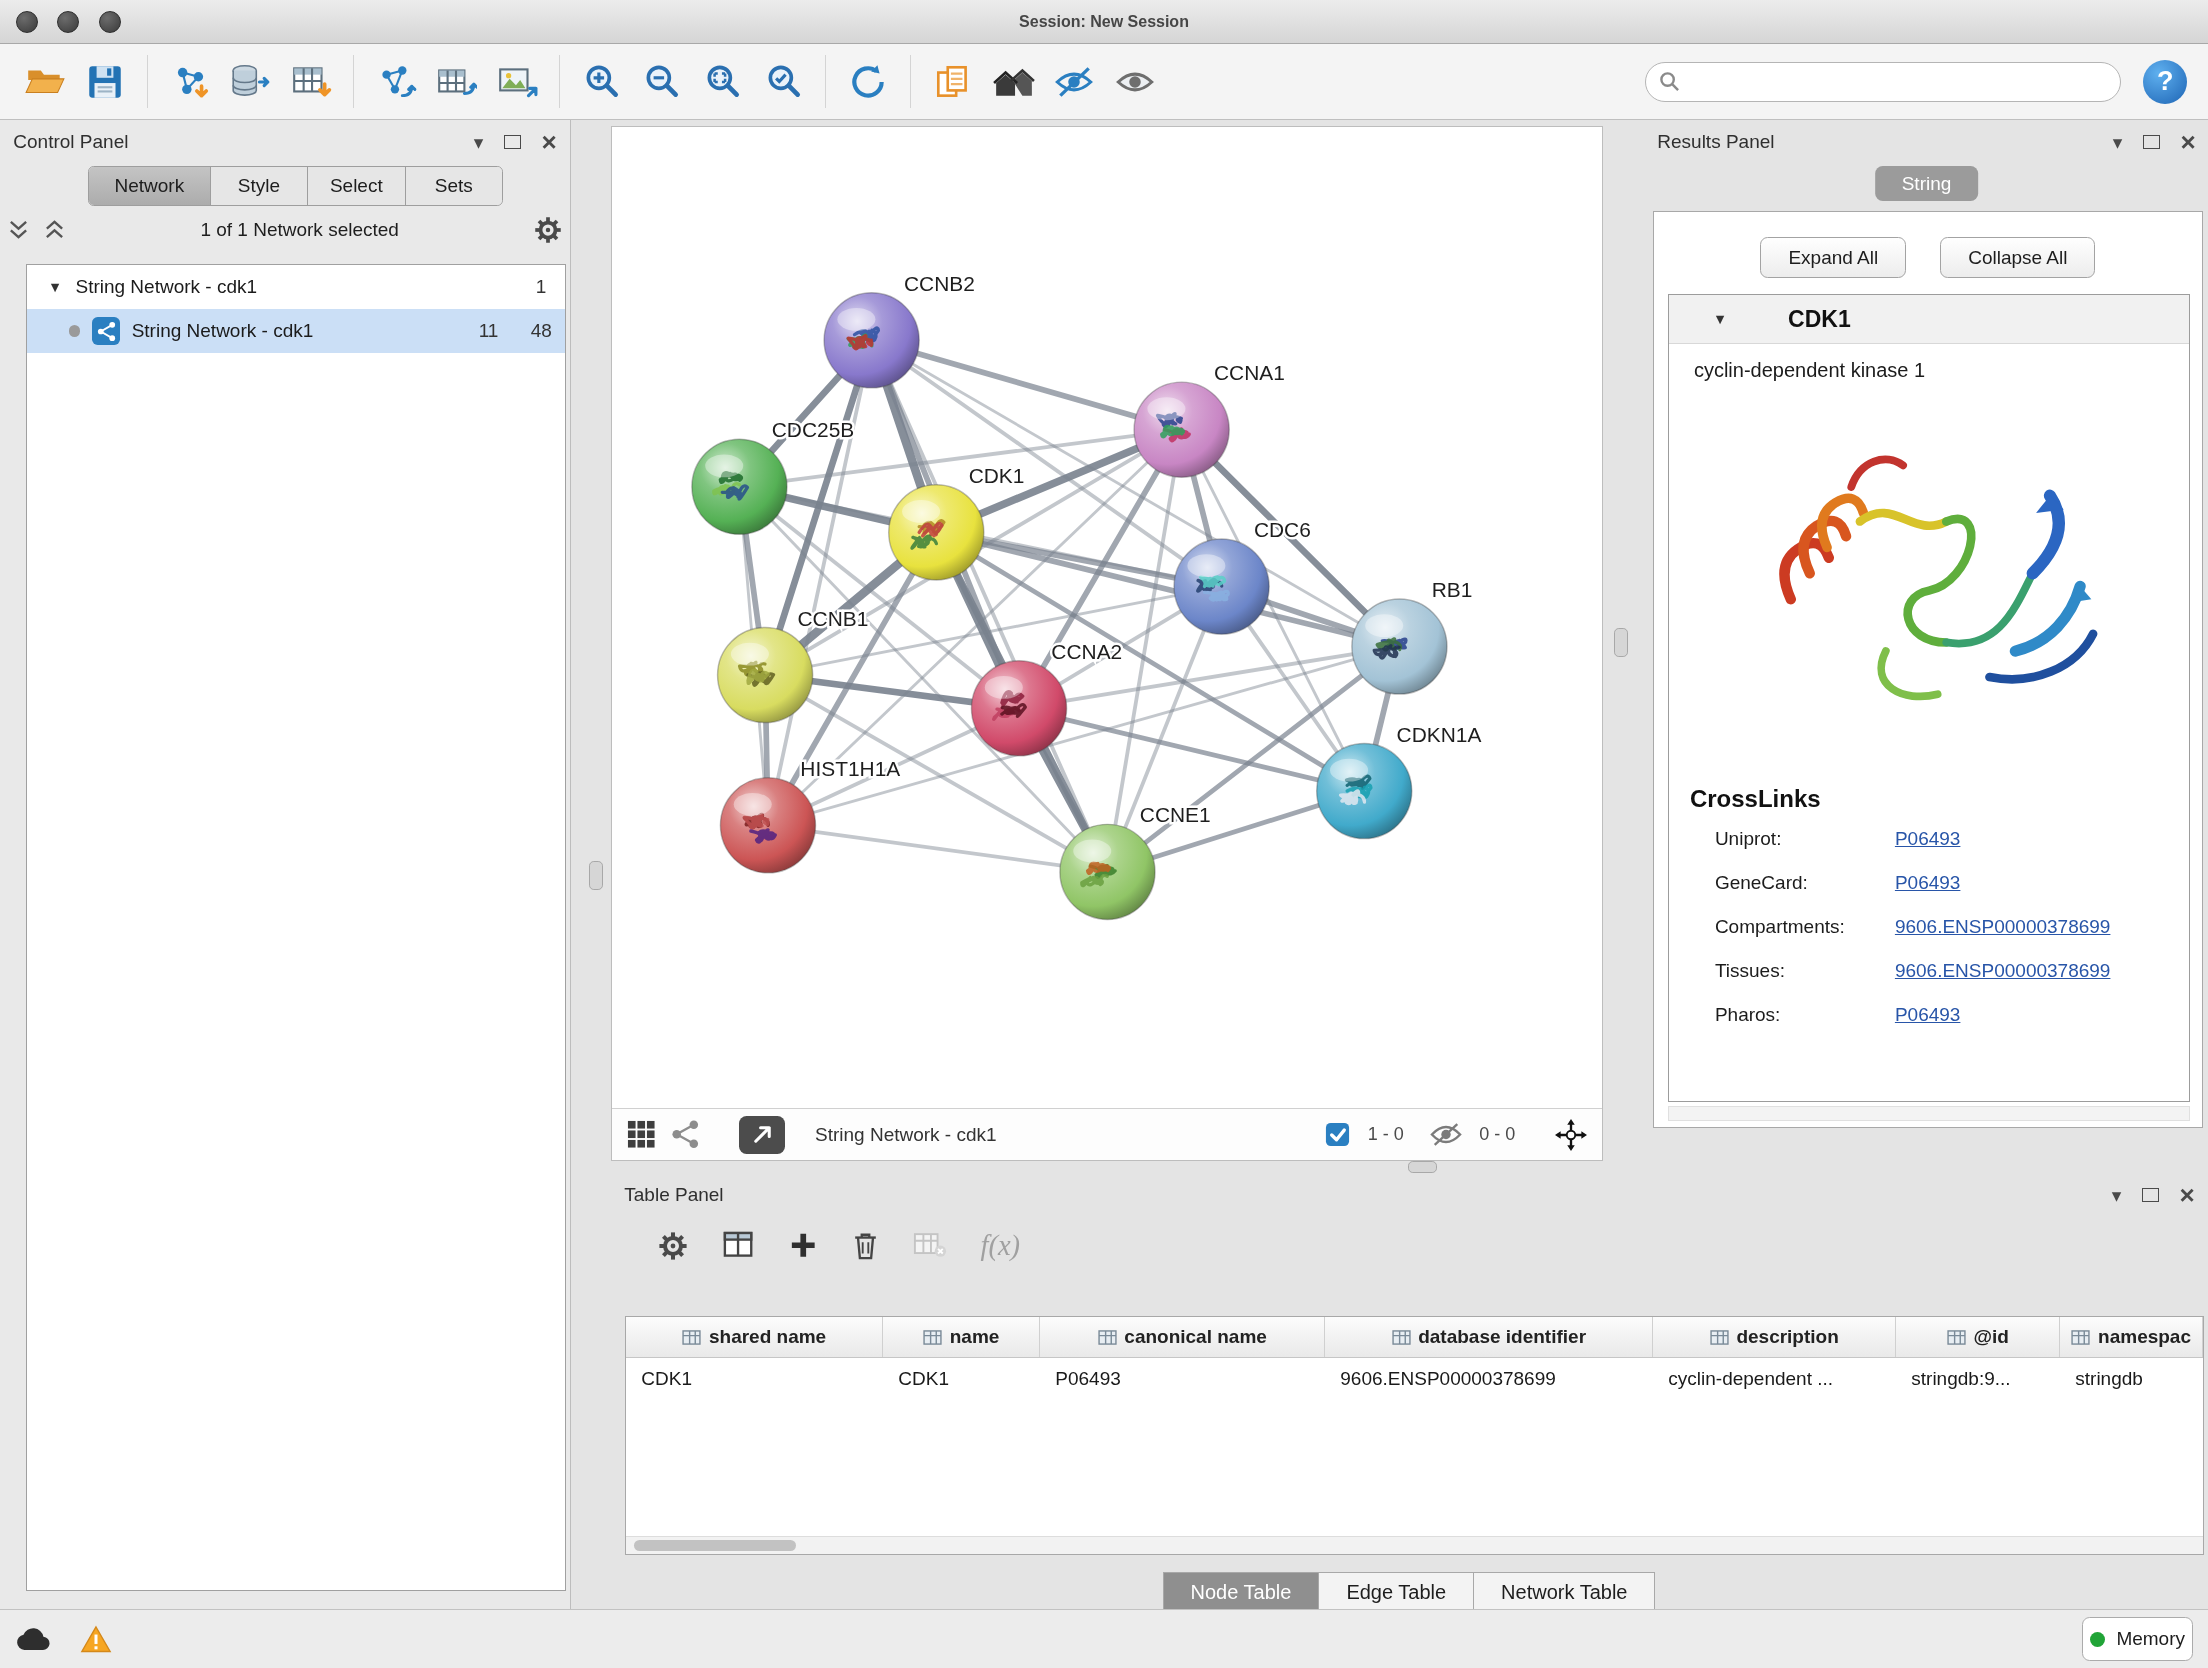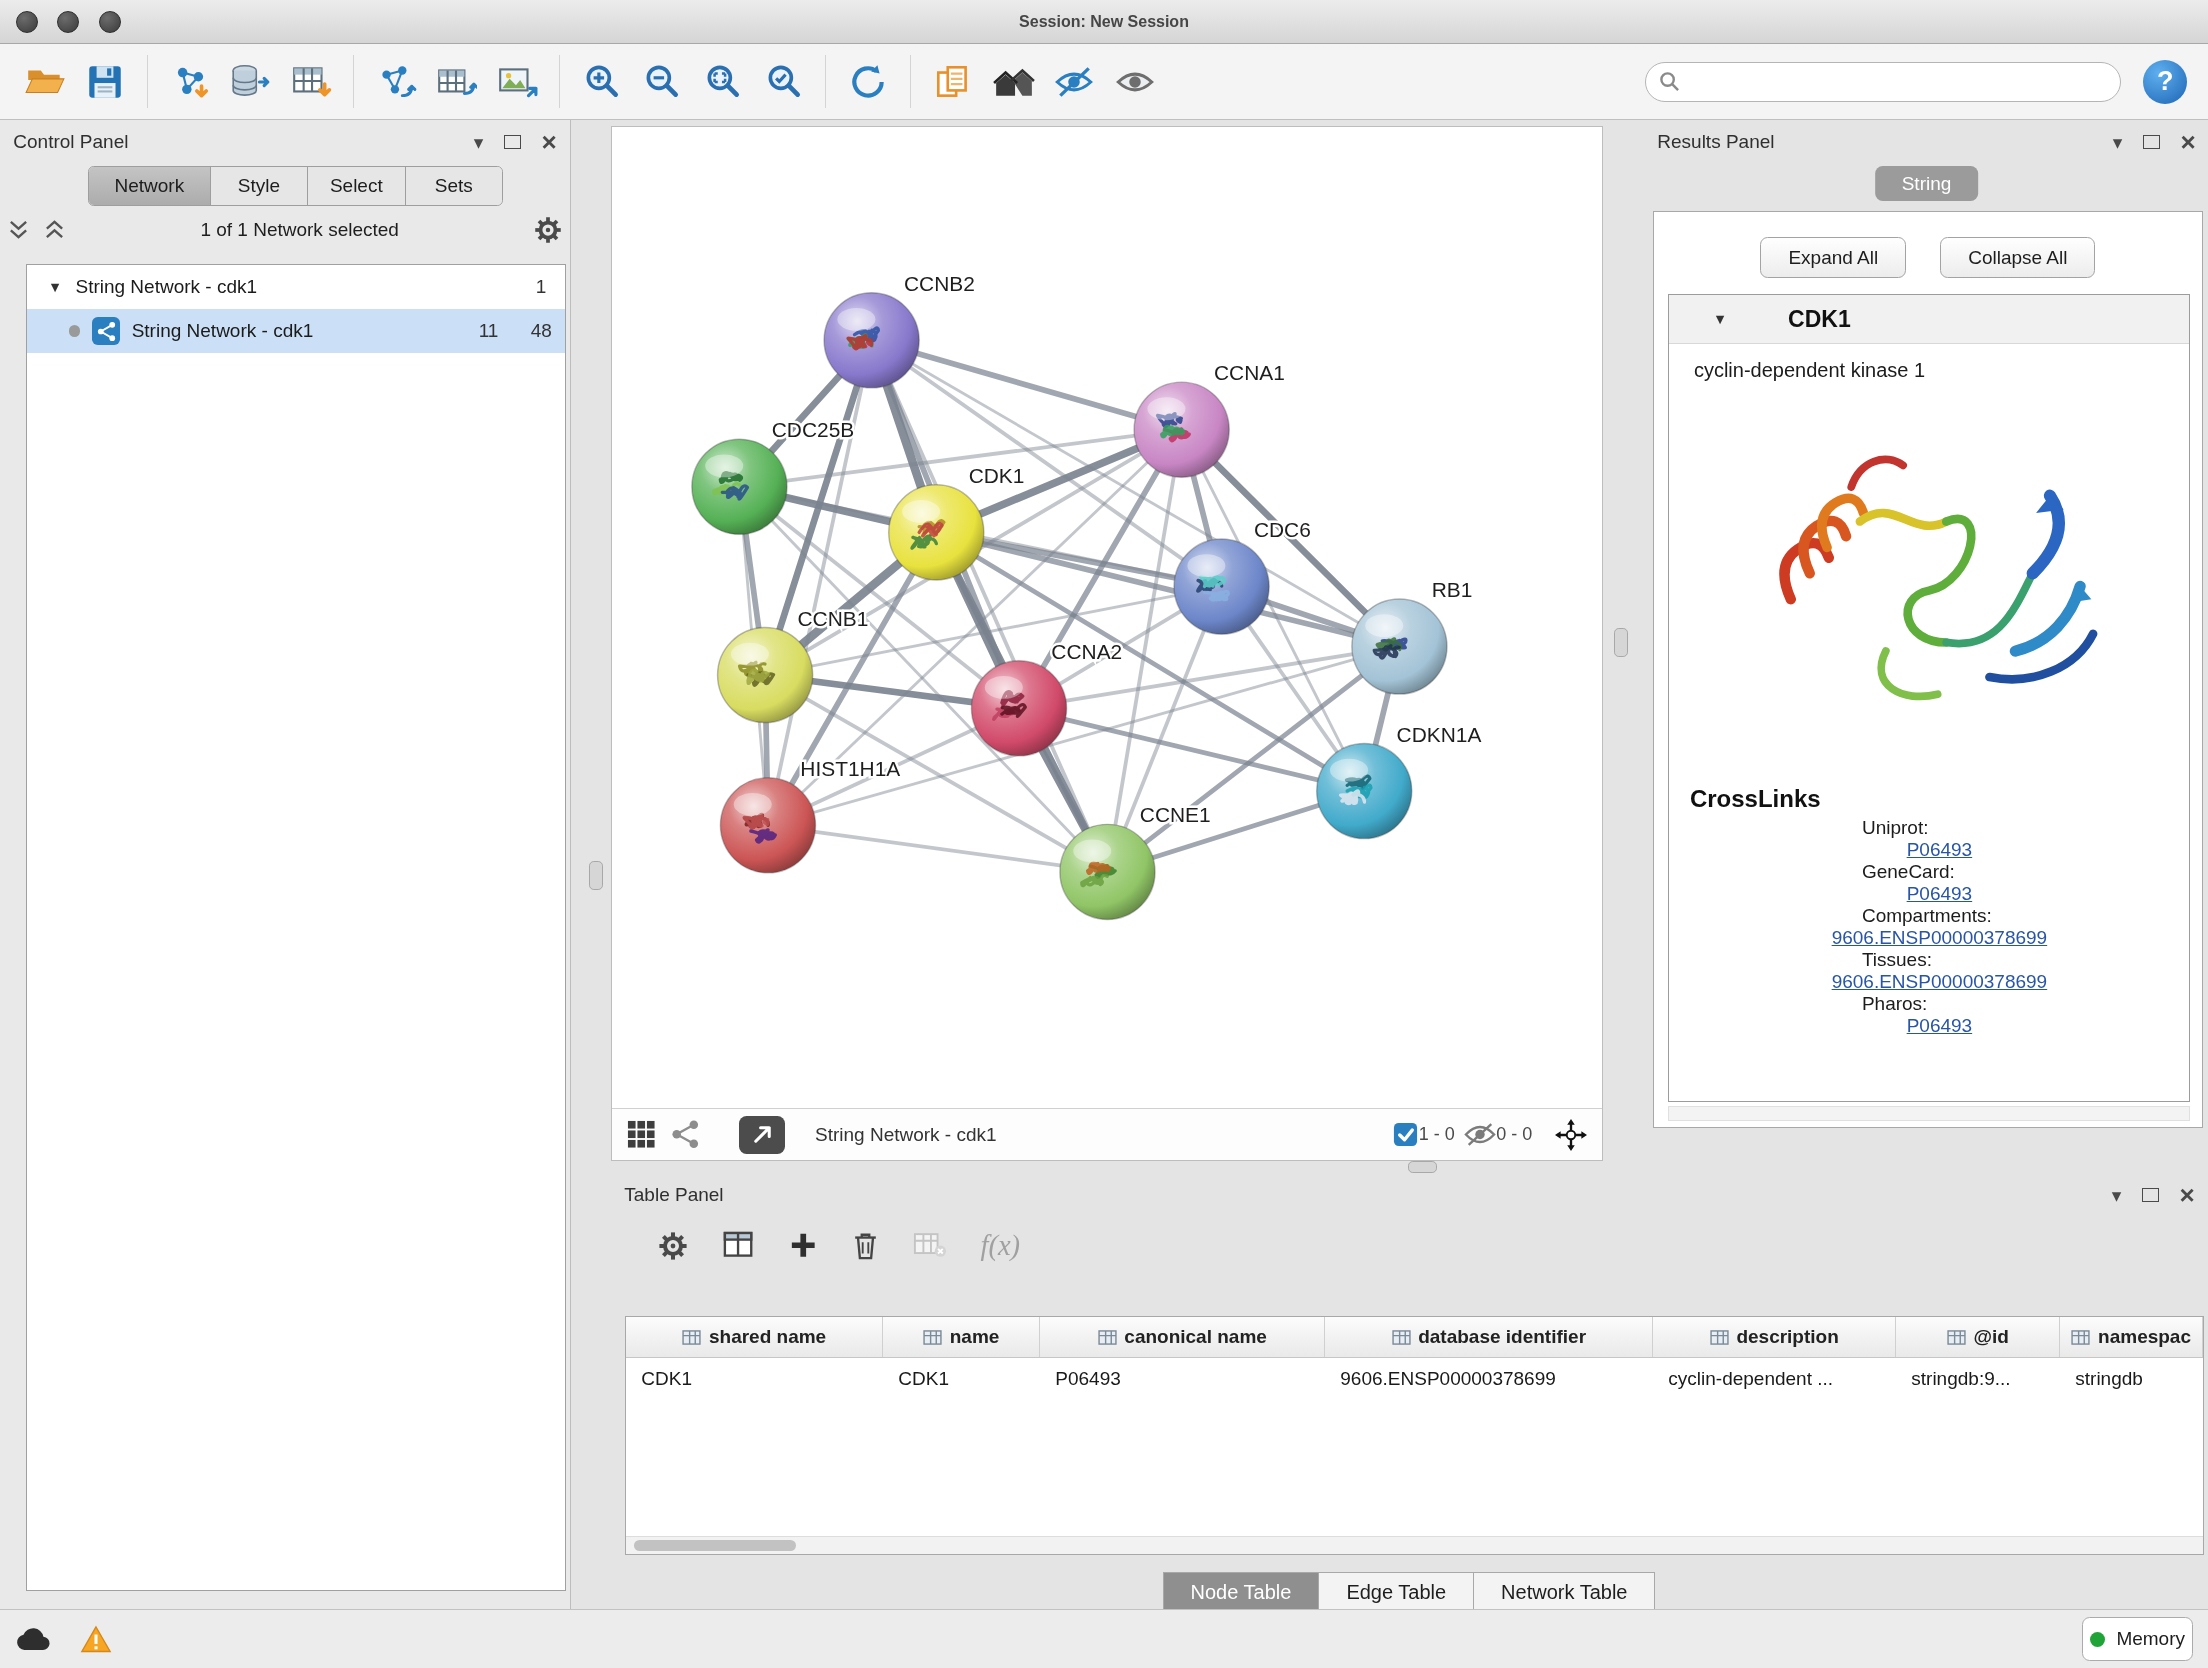--- a/index.html
+++ b/index.html
@@ -58,39 +58,39 @@
   .disc{font-size:14.3px;color:#333;}
 
   
   .network-view{position:absolute;left:611px;top:126px;width:990px;height:1033px;
     background:#fff;border:1px solid #bdbdbd;box-sizing:content-box;}
   .graph{position:absolute;left:0;top:0;right:0;bottom:52px;overflow:hidden;}
   .nv-bottom{position:absolute;left:0;right:0;bottom:0;height:52px;border-top:1px solid #d0d0d0;background:#fdfdfd;
     display:flex;align-items:center;padding:0 15px;gap:15px;box-sizing:border-box;}
   .dark-btn{width:46px;height:38px;border-radius:7.6px;background:#4c4c4c;display:flex;align-items:center;justify-content:center;margin-left:25px;}
   .nv-name{margin-left:15px;font-size:19px;color:#333;}
-  .nv-right{margin-left:auto;display:flex;align-items:center;gap:0;text-align:center;}
+  .nv-right{margin-left:auto;display:flex;align-items:center;gap:17px;text-align:center;}
   .nv-count{font-size:18px;color:#4a4a4a;margin-right:9.5px;}
 
   
   .results-panel{position:absolute;left:1644px;top:120px;width:565px;height:1010px;}
   .string-pill{position:absolute;left:50%;transform:translateX(-50%);top:46px;background:#9b9b9b;color:#fff;
     font-size:19px;padding:6.7px 27px;border-radius:7.6px;}
   .results-box{position:absolute;left:8.6px;right:5.7px;top:91px;bottom:1.9px;background:#fff;border:1px solid #a8a8a8;}
   .rb-buttons{display:flex;justify-content:center;gap:34px;padding-top:25px;}
   .rb-btn{border:1px solid #a3a3a3;border-radius:7.6px;background:linear-gradient(#ffffff,#ececec);
     font-size:19px;padding:8.6px 27px;color:#1d1d1d;}
   .entry-box{position:absolute;left:14.3px;right:12.4px;top:82px;bottom:25px;border:1px solid #9c9c9c;overflow:hidden;}
   .entry-header{height:48px;background:#f1f1f1;border-bottom:1px solid #d8d8d8;display:flex;align-items:center;padding-left:44px;}
   .entry-title{font-size:23px;font-weight:bold;margin-left:61px;color:#111;}
   .entry-desc{padding:15px 0 0 25px;font-size:20px;color:#1c1c1c;}
   .protein-wrap{display:flex;justify-content:center;margin-top:9.5px;}
   .crosslinks{padding:3.8px 0 0 21px;}
   .cl-title{font-size:24px;font-weight:bold;color:#111;margin:9.5px 0 3.8px 0;}
-  .cl-row{display:flex;font-size:19px;height:44px;align-items:center;flex-direction:column;}
+  .cl-row{display:flex;font-size:19px;height:44px;align-items:center;}
   .cl-label{width:205px;padding-left:25px;color:#1c1c1c;box-sizing:border-box;}
   .cl-value{color:#2855a8;text-decoration:underline;}
   .rb-hscroll{position:absolute;left:14.3px;right:12.4px;bottom:5.7px;height:13.3px;background:#f3f3f3;border:1px solid #e0e0e0;}
 
   
   .table-panel{position:absolute;left:611px;top:1173px;right:0;height:437px;}
   .tp-toolbar{height:57px;display:flex;align-items:center;gap:34px;padding-left:46px;}
   .fx{font-family:"Liberation Serif",serif;font-style:italic;font-size:28.5px;color:#a0a0a0;}
   .table-box{position:absolute;left:14.3px;right:3.8px;top:143px;bottom:55px;background:#fff;border:1px solid #a8a8a8;overflow:hidden;}
   .thead{display:flex;height:40px;background:linear-gradient(#fcfcfc,#e9e9e9);border-bottom:1px solid #c6c6c6;}

